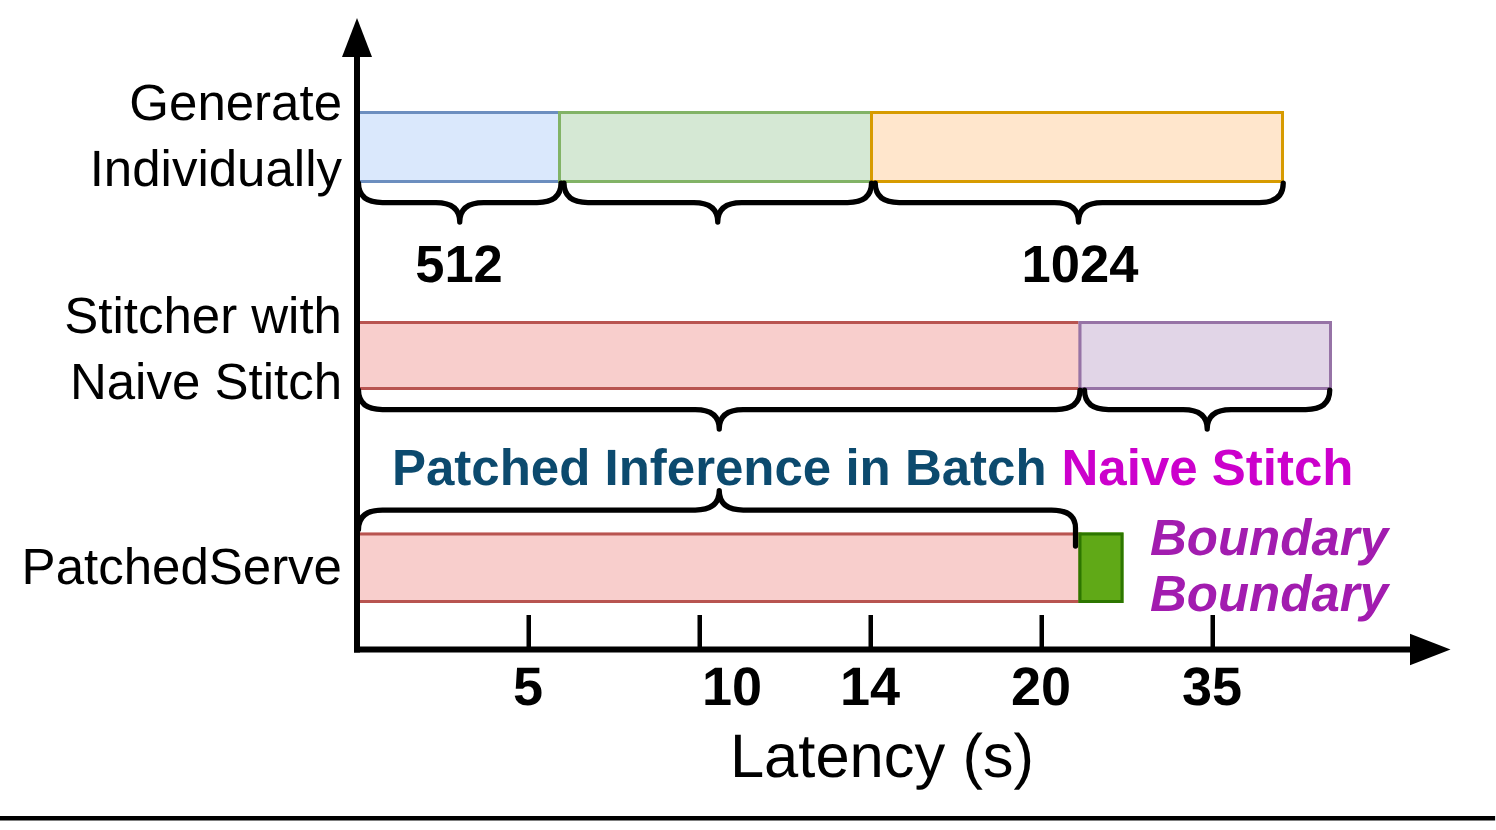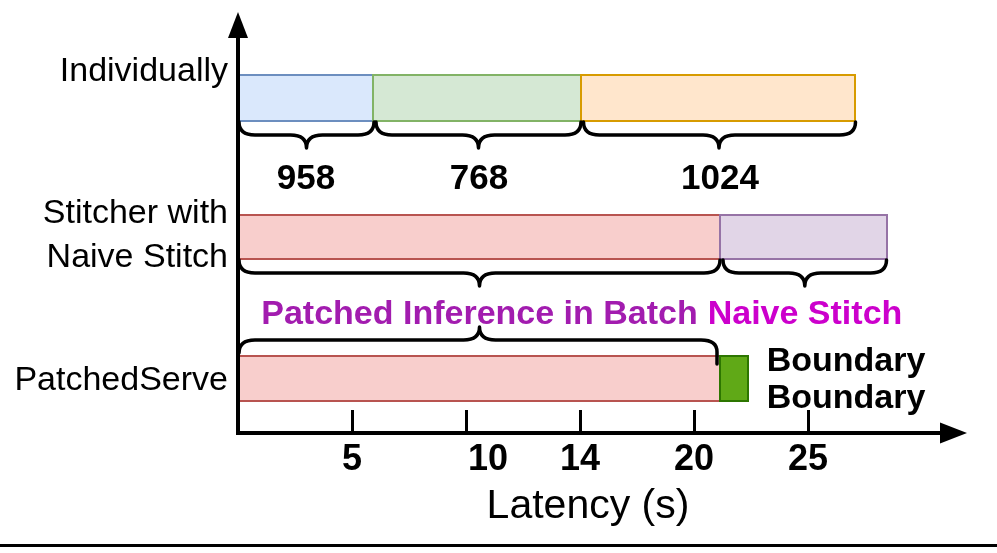--- a/index.html
+++ b/index.html
@@ -25,23 +25,23 @@
     font-size:34px;line-height:44px;font-weight:400;
   }
   .seg-label{
     position:absolute;width:160px;text-align:center;
     font-size:35px;font-weight:bold;line-height:38px;
   }
   .anno{
     position:absolute;text-align:center;font-size:34px;font-weight:bold;line-height:37px;
     white-space:nowrap;
   }
-  .anno-red{color:#a21caf;}
+  .anno-red{color:#0c4a6e;}
   .anno-magenta{color:#cc00cc;}
-  .anno-green{color:#000000;white-space:normal;}
+  .anno-green{color:#a21caf;white-space:normal;font-style:italic;}
   .xlabel{
     position:absolute;left:388px;top:481px;width:400px;text-align:center;
     font-size:41px;font-weight:normal;line-height:46px;
   }
   .bottom-rule{position:absolute;left:0;top:544px;width:997px;height:3px;background:#000;}
 </style>
 </head>
 <body>
 
 <div id="canvas">
@@ -75,37 +75,37 @@
 
   <div class="tick" style="left: 350.5px;"></div>
       <div class="tick-label" style="left: 312px;">5</div>
       <div class="tick" style="left: 464.5px;"></div>
       <div class="tick-label" style="left: 448px;">10</div>
       <div class="tick" style="left: 578.5px;"></div>
       <div class="tick-label" style="left: 540px;">14</div>
       <div class="tick" style="left: 692.5px;"></div>
       <div class="tick-label" style="left: 654px;">20</div>
       <div class="tick" style="left: 806.5px;"></div>
-      <div class="tick-label" style="left: 768px;">25</div>
+      <div class="tick-label" style="left: 768px;">35</div>
     </div>
 
   <div id="text-layer">
     <div class="row-label" style="top:47px;">
+      <div>Generate</div>
       <div>Individually</div>
     </div>
     <div class="row-label" style="top:189px;">
       <div>Stitcher with</div>
       <div>Naive Stitch</div>
     </div>
     <div class="row-label" style="top:356px;">
       <div>PatchedServe</div>
     </div>
 
-    <div class="seg-label" style="left:226px;top:158px;">958</div>
-    <div class="seg-label" style="left:399px;top:158px;">768</div>
+    <div class="seg-label" style="left:226px;top:158px;">512</div>
     <div class="seg-label" style="left:640px;top:158px;">1024</div>
 
     <div class="anno anno-red" style="left:238px;top:294px;width:483px;">Patched Inference in Batch</div>
     <div class="anno anno-magenta" style="left:700px;top:294px;width:210px;">Naive Stitch</div>
 
     <div class="anno anno-green" style="left:755px;top:341px;width:182px;">
       <div>Boundary</div>
       <div>Boundary</div>
     </div>
 

